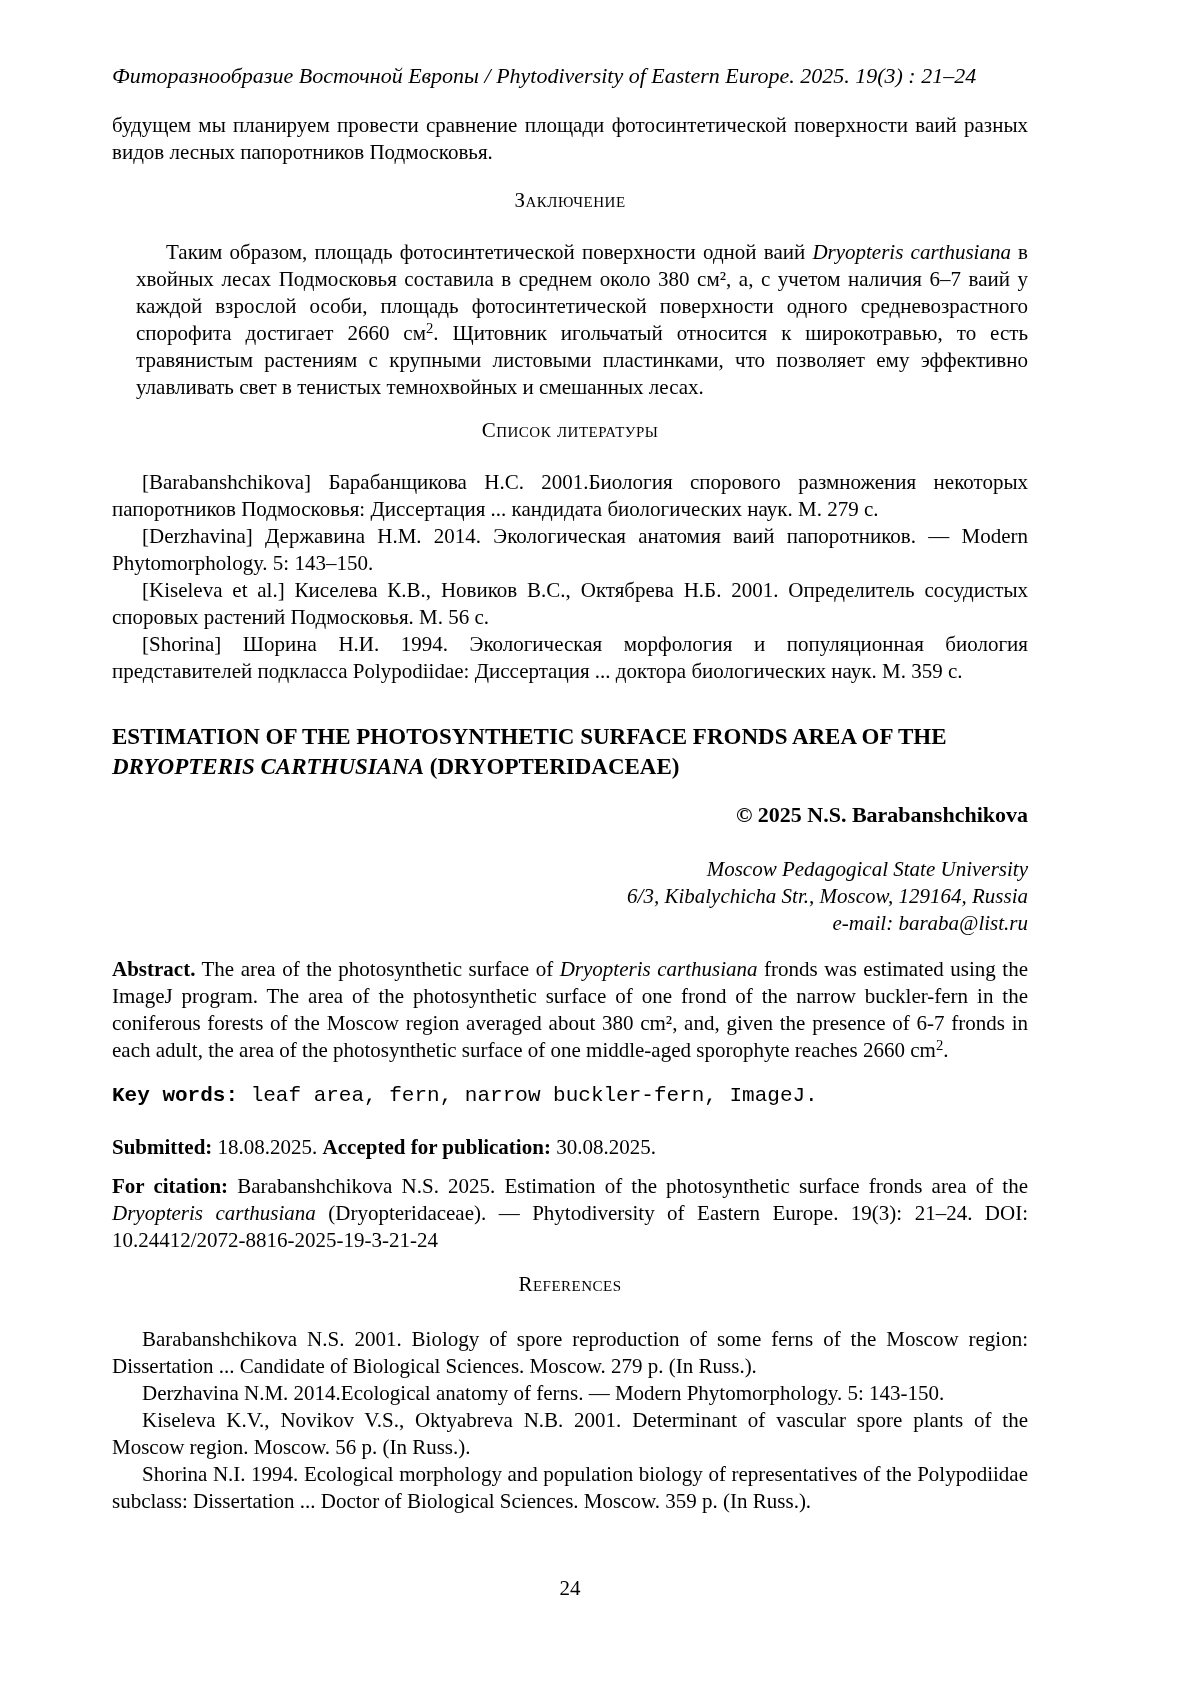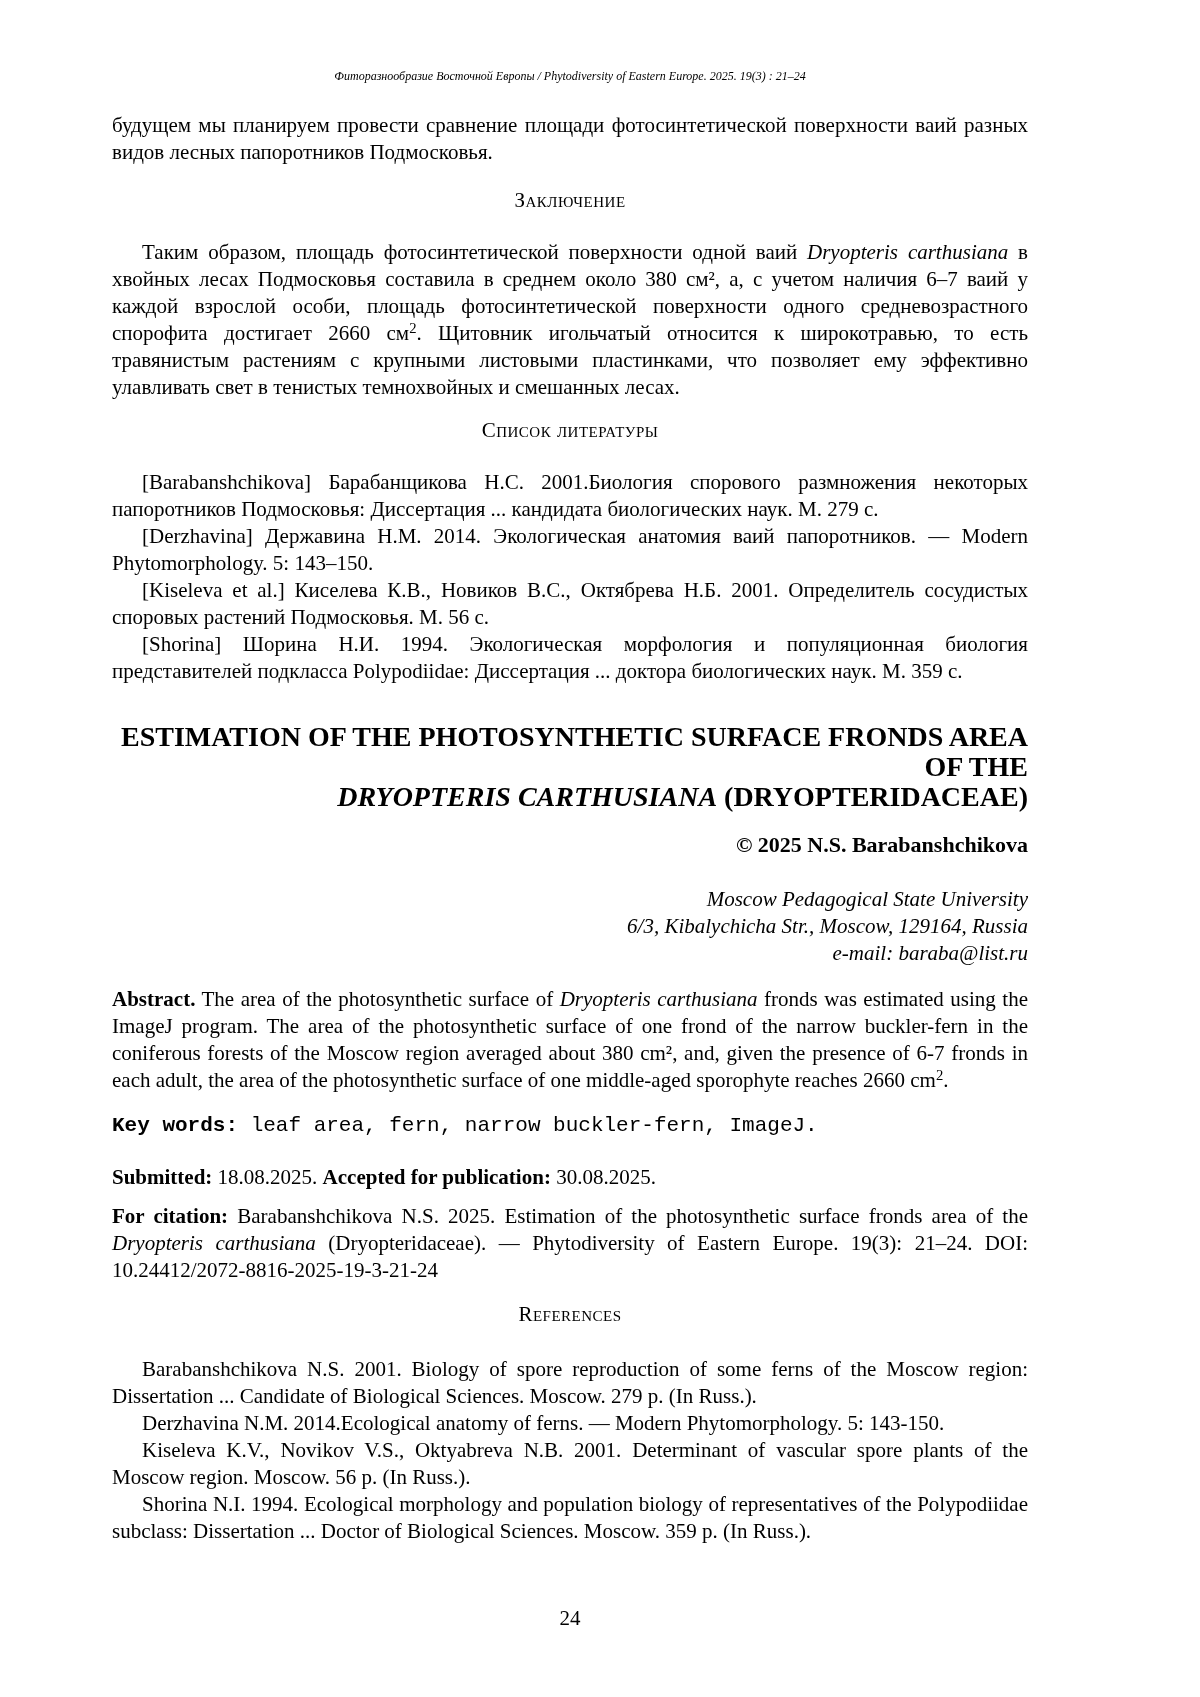--- a/index.html
+++ b/index.html
@@ -5,38 +5,38 @@
   * { margin: 0; padding: 0; box-sizing: border-box; }
   html, body { background: #ffffff; }
   body {
     width: 1200px; height: 1697px; overflow: hidden;
     color: #000000;
     font-family: "Liberation Serif", "DejaVu Serif", serif;
     font-size: 21px; line-height: 27px;
   }
   .page { padding: 65px 172px 0 112px; }
   .running-head {
-    text-align: center; font-style: italic;
-    font-size: 12px; line-height: 22px;
+    text-align: left; font-style: italic;
+    font-size: 22px; line-height: 22px;
   }
   p.body-text { text-align: justify; }
   p.indent { text-indent: 30px; }
   .intro { margin-top: 25px; }
   .section-heading {
     text-align: center; font-variant: small-caps;
     letter-spacing: 0.5px; font-weight: normal; font-size: 21px; line-height: 27px;
   }
   .h-conclusion { margin-top: 21px; }
-  .conclusion-para { margin-top: 25px; }
+  .conclusion-para { margin-top: 25px; margin-left: 24px; }
   .h-spisok { margin-top: 16px; }
   .ref-list { margin-top: 25px; }
   .ref-list p { text-align: justify; text-indent: 30px; }
   .en-title {
-    margin-top: 37px; text-align: right;
-    font-weight: bold; font-size: 28px; line-height: 30px;
+    margin-top: 37px; text-align: left;
+    font-weight: bold; font-size: 23px; line-height: 30px;
   }
   .copyright { margin-top: 19px; text-align: right; font-weight: bold; font-size: 22px; }
   .affiliation { margin-top: 28px; text-align: right; font-style: italic; }
   .abstract { margin-top: 19px; }
   .keywords { margin-top: 18px; font-family: Liberation Mono, monospace; }
   .dates { margin-top: 25px; }
   .citation { margin-top: 12px; }
   .h-references { margin-top: 17px; }
   .en-refs { margin-top: 28px; }
   .page-number { margin-top: 60px; text-align: center; }

